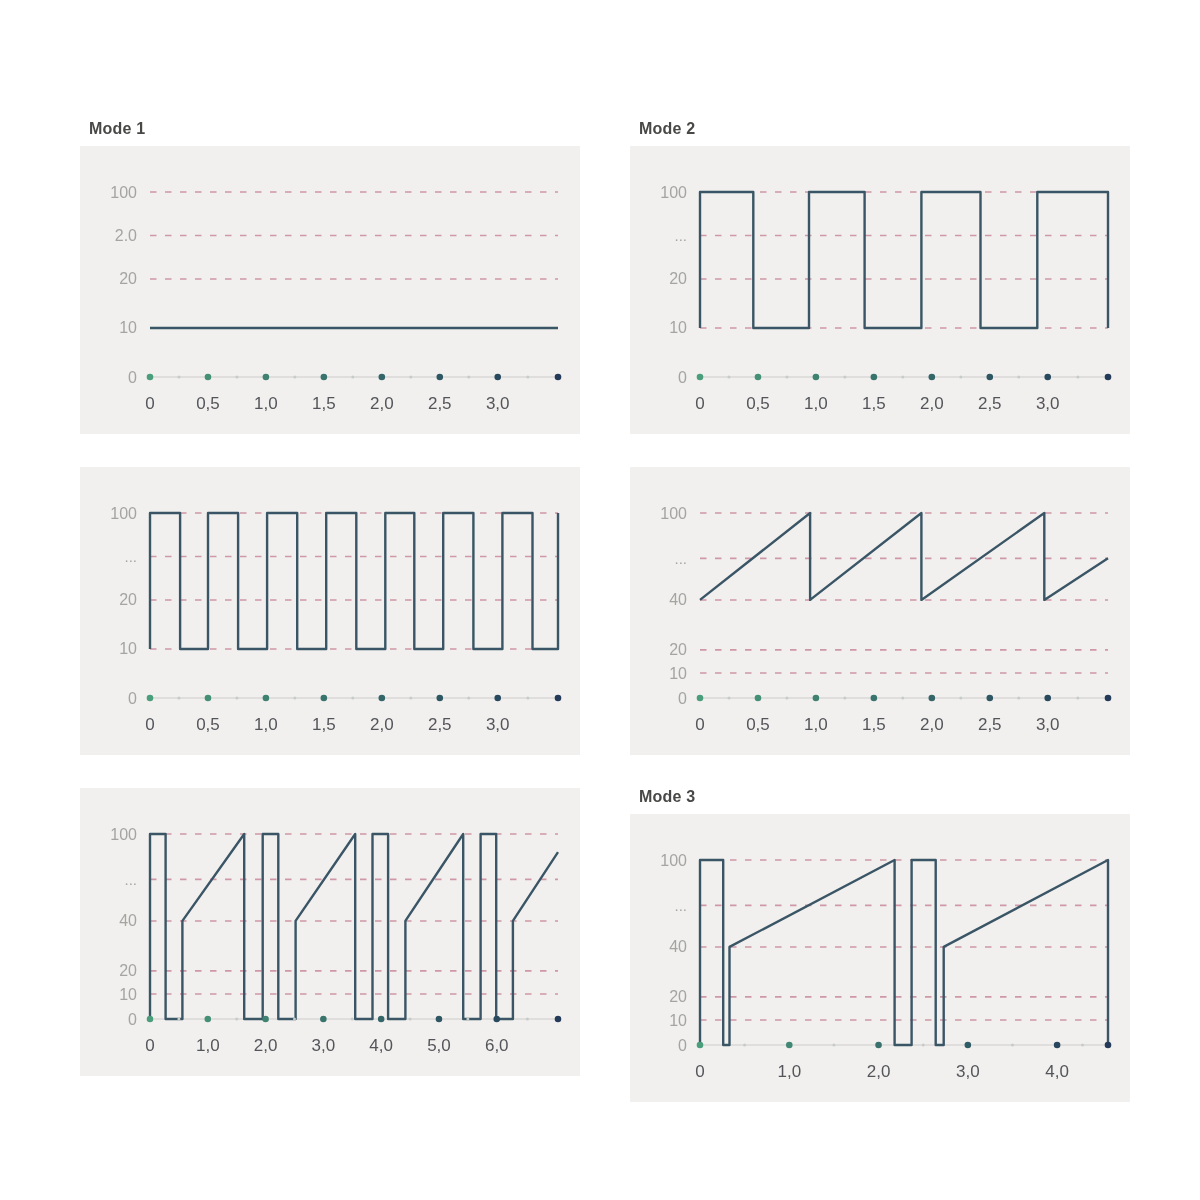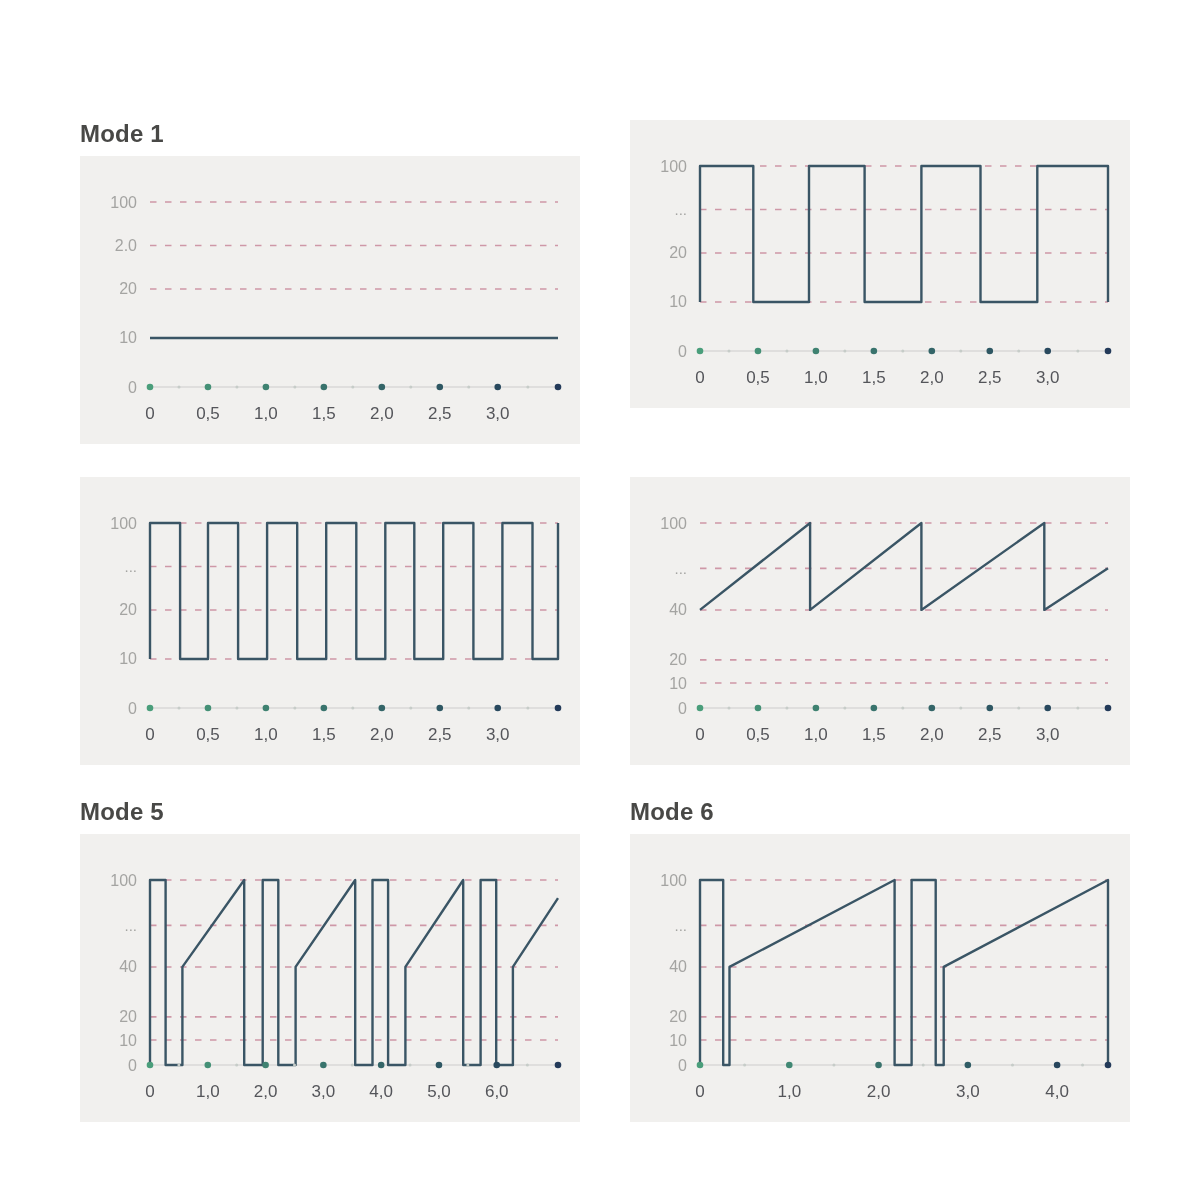--- a/index.html
+++ b/index.html
@@ -10,22 +10,22 @@
     font-family:"Liberation Sans", sans-serif;
   }
   .grid{
     display:grid;
     grid-template-columns:500px 500px;
     column-gap:50px;
     row-gap:33px;
   }
   .cell{width:500px;}
   .chart-title{
-    margin:0 0 8px 0;
-    font-size:24px;font-weight:bold;
+    margin:0 0 8px 9px;
+    font-size:16px;font-weight:bold;
     color:#484846;letter-spacing:.2px;
     font-family:"Liberation Sans", sans-serif;
   }
   .panel{display:block;background:#f1f0ee;}
   svg text{font-family:"Liberation Sans", sans-serif;}
 </style>
 </head>
 <body>
 
 <div class="page">
@@ -64,20 +64,21 @@
           <text x="127.95454545454547" y="263" text-anchor="middle" font-size="17" fill="#54555a">0,5</text>
           <text x="185.90909090909093" y="263" text-anchor="middle" font-size="17" fill="#54555a">1,0</text>
           <text x="243.86363636363637" y="263" text-anchor="middle" font-size="17" fill="#54555a">1,5</text>
           <text x="301.81818181818187" y="263" text-anchor="middle" font-size="17" fill="#54555a">2,0</text>
           <text x="359.77272727272725" y="263" text-anchor="middle" font-size="17" fill="#54555a">2,5</text>
           <text x="417.72727272727275" y="263" text-anchor="middle" font-size="17" fill="#54555a">3,0</text>
         </svg>
     </div>
 
     <div class="cell">
+      <h2 class="chart-title">Mode 2</h2>
       <svg class="panel" width="500" height="288" viewBox="0 0 500 288" style="background: rgb(241, 240, 238);">
           <line x1="70" y1="46" x2="478" y2="46" stroke="#c9899b" stroke-width="1.6" stroke-dasharray="6.5 8.5" opacity="0.85"></line>
           <text x="57" y="51.5" text-anchor="end" font-size="16" fill="#a4a4a2">100</text>
           <line x1="70" y1="89.475" x2="478" y2="89.475" stroke="#c9899b" stroke-width="1.6" stroke-dasharray="6.5 8.5" opacity="0.85"></line>
           <text x="57" y="94.975" text-anchor="end" font-size="15" fill="#a4a4a2">...</text>
           <line x1="70" y1="132.95" x2="478" y2="132.95" stroke="#c9899b" stroke-width="1.6" stroke-dasharray="6.5 8.5" opacity="0.85"></line>
           <text x="57" y="138.45" text-anchor="end" font-size="16" fill="#a4a4a2">20</text>
           <line x1="70" y1="181.975" x2="478" y2="181.975" stroke="#c9899b" stroke-width="1.6" stroke-dasharray="6.5 8.5" opacity="0.85"></line>
           <text x="57" y="187.475" text-anchor="end" font-size="16" fill="#a4a4a2">10</text>
           <text x="57" y="236.5" text-anchor="end" font-size="16" fill="#a4a4a2">0</text>
@@ -180,21 +181,20 @@
           <text x="127.95454545454547" y="263" text-anchor="middle" font-size="17" fill="#54555a">0,5</text>
           <text x="185.90909090909093" y="263" text-anchor="middle" font-size="17" fill="#54555a">1,0</text>
           <text x="243.86363636363637" y="263" text-anchor="middle" font-size="17" fill="#54555a">1,5</text>
           <text x="301.81818181818187" y="263" text-anchor="middle" font-size="17" fill="#54555a">2,0</text>
           <text x="359.77272727272725" y="263" text-anchor="middle" font-size="17" fill="#54555a">2,5</text>
           <text x="417.72727272727275" y="263" text-anchor="middle" font-size="17" fill="#54555a">3,0</text>
         </svg>
     </div>
 
     <div class="cell">
-      <h2 class="chart-title">Mode 5</h2>
       <svg class="panel" width="500" height="288" viewBox="0 0 500 288" style="background: rgb(241, 240, 238);">
           <line x1="70" y1="46" x2="478" y2="46" stroke="#c9899b" stroke-width="1.6" stroke-dasharray="6.5 8.5" opacity="0.85"></line>
           <text x="57" y="51.5" text-anchor="end" font-size="16" fill="#a4a4a2">100</text>
           <line x1="70" y1="91.32499999999999" x2="478" y2="91.32499999999999" stroke="#c9899b" stroke-width="1.6" stroke-dasharray="6.5 8.5" opacity="0.85"></line>
           <text x="57" y="96.82499999999999" text-anchor="end" font-size="15" fill="#a4a4a2">...</text>
           <line x1="70" y1="132.95" x2="478" y2="132.95" stroke="#c9899b" stroke-width="1.6" stroke-dasharray="6.5 8.5" opacity="0.85"></line>
           <text x="57" y="138.45" text-anchor="end" font-size="16" fill="#a4a4a2">40</text>
           <line x1="70" y1="182.9" x2="478" y2="182.9" stroke="#c9899b" stroke-width="1.6" stroke-dasharray="6.5 8.5" opacity="0.85"></line>
           <text x="57" y="188.4" text-anchor="end" font-size="16" fill="#a4a4a2">20</text>
           <line x1="70" y1="206.025" x2="478" y2="206.025" stroke="#c9899b" stroke-width="1.6" stroke-dasharray="6.5 8.5" opacity="0.85"></line>
@@ -221,21 +221,21 @@
           <text x="127.79036827195468" y="263" text-anchor="middle" font-size="17" fill="#54555a">1,0</text>
           <text x="185.58073654390935" y="263" text-anchor="middle" font-size="17" fill="#54555a">2,0</text>
           <text x="243.37110481586402" y="263" text-anchor="middle" font-size="17" fill="#54555a">3,0</text>
           <text x="301.1614730878187" y="263" text-anchor="middle" font-size="17" fill="#54555a">4,0</text>
           <text x="358.9518413597734" y="263" text-anchor="middle" font-size="17" fill="#54555a">5,0</text>
           <text x="416.74220963172803" y="263" text-anchor="middle" font-size="17" fill="#54555a">6,0</text>
         </svg>
     </div>
 
     <div class="cell">
-      <h2 class="chart-title">Mode 6</h2>
+      <h2 class="chart-title">Mode 3</h2>
       <svg class="panel" width="500" height="288" viewBox="0 0 500 288" style="background: rgb(241, 240, 238);">
           <line x1="70" y1="46" x2="478" y2="46" stroke="#c9899b" stroke-width="1.6" stroke-dasharray="6.5 8.5" opacity="0.85"></line>
           <text x="57" y="51.5" text-anchor="end" font-size="16" fill="#a4a4a2">100</text>
           <line x1="70" y1="91.32499999999999" x2="478" y2="91.32499999999999" stroke="#c9899b" stroke-width="1.6" stroke-dasharray="6.5 8.5" opacity="0.85"></line>
           <text x="57" y="96.82499999999999" text-anchor="end" font-size="15" fill="#a4a4a2">...</text>
           <line x1="70" y1="132.95" x2="478" y2="132.95" stroke="#c9899b" stroke-width="1.6" stroke-dasharray="6.5 8.5" opacity="0.85"></line>
           <text x="57" y="138.45" text-anchor="end" font-size="16" fill="#a4a4a2">40</text>
           <line x1="70" y1="182.9" x2="478" y2="182.9" stroke="#c9899b" stroke-width="1.6" stroke-dasharray="6.5 8.5" opacity="0.85"></line>
           <text x="57" y="188.4" text-anchor="end" font-size="16" fill="#a4a4a2">20</text>
           <line x1="70" y1="206.025" x2="478" y2="206.025" stroke="#c9899b" stroke-width="1.6" stroke-dasharray="6.5 8.5" opacity="0.85"></line>

